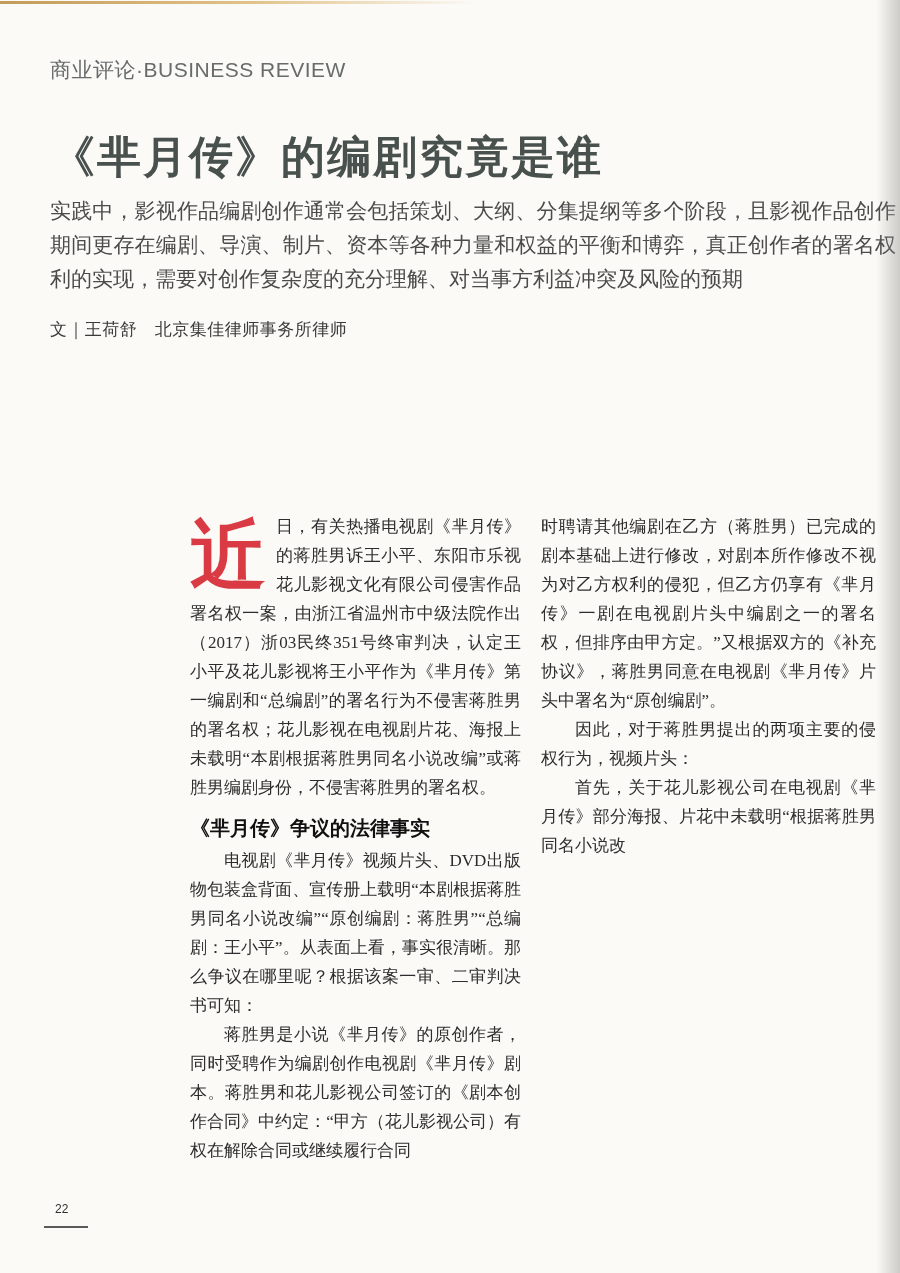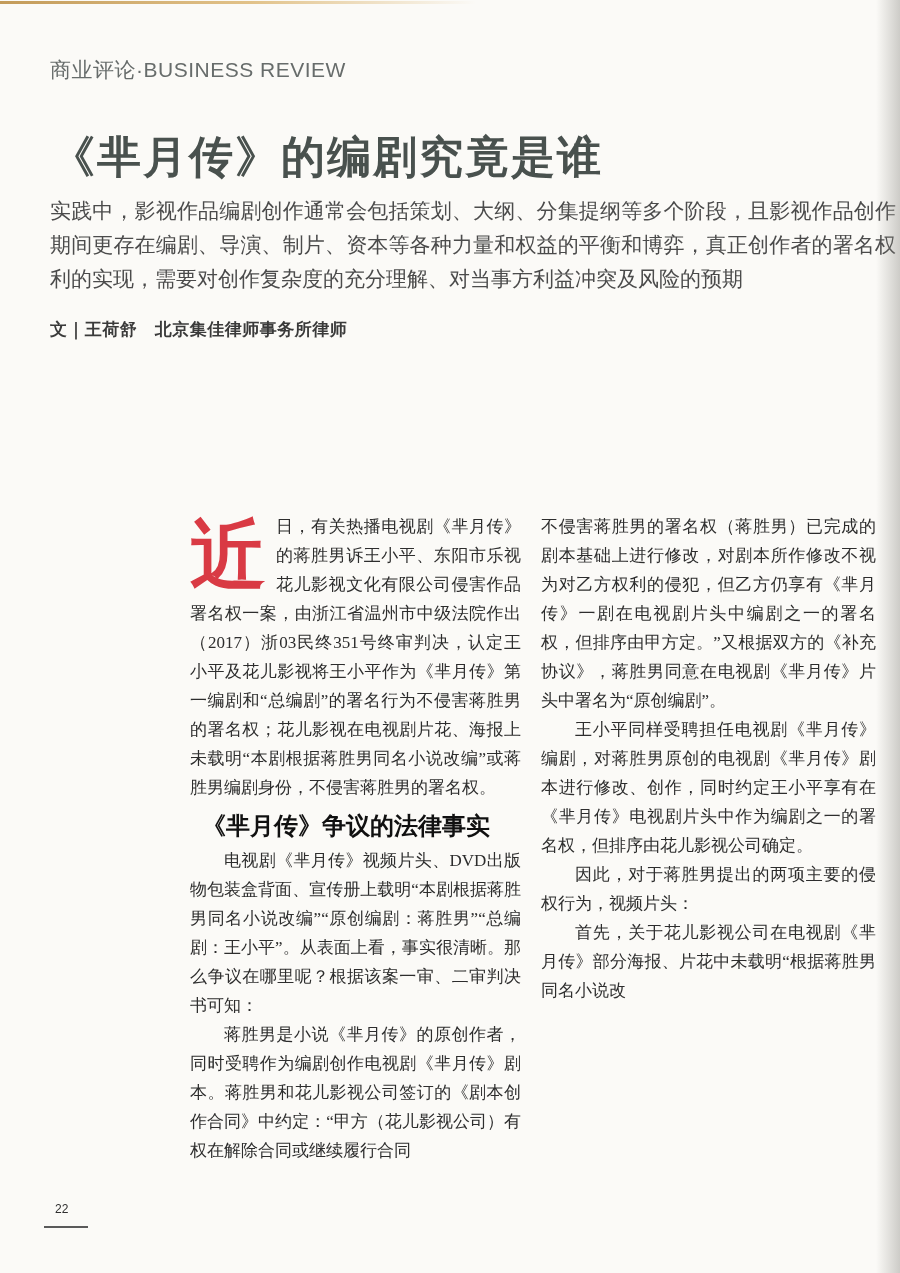--- a/index.html
+++ b/index.html
@@ -35,43 +35,43 @@
   .lede{
     position:absolute;left:50px;top:194px;margin:0;
     width:846px;
     font-family:"Liberation Sans",sans-serif;
     font-size:21px;line-height:34px;color:#4b4b4b;
     text-align:justify;
   }
   .byline{
     position:absolute;left:50px;top:318px;
     font-family:"Liberation Serif",serif;
-    font-size:17px;font-weight:bold;color:#3a3a3a;
+    font-size:17px;font-weight:normal;color:#3a3a3a;
     letter-spacing:.5px;
   }
   .col{
     position:absolute;top:512px;
     font-size:17px;line-height:29px;color:#2d2d2d;
     text-align:justify;
   }
   .col-left{left:190px;width:331px;}
   .col-right{left:541px;width:335px;}
   .body-p{margin:0;}
   .indent{text-indent:2em;}
   .dropcap{
     float:left;
     font-family:"Liberation Sans",sans-serif;
     font-size:76px;line-height:78px;
     padding:4px 10px 0 0;
     font-weight:800;color:#d93a44;
   }
   .section-heading{
-    font-family:Liberation Mono, monospace;
-    font-size:24px;font-weight:800;color:#101010;
-    margin:12px 0 4px 12px;line-height:28px;
+    font-family:Liberation Serif, serif;
+    font-size:20px;font-weight:800;color:#101010;
+    margin:12px 0 4px 0;line-height:28px;
   }
   .page-number{
     position:absolute;left:55px;top:1202px;
     font-family:"Liberation Sans",sans-serif;
     font-size:12px;color:#2f2f2f;
   }
   .page-number-rule{
     position:absolute;left:44px;top:1226px;
     width:44px;height:1.5px;background:#5a5a5a;
   }
@@ -94,22 +94,21 @@
   <div class="col col-left">
     <p class="body-p">
       <span class="dropcap">近</span><span>日，有关热播电视剧《芈月传》的蒋胜男诉王小平、东阳市乐视花儿影视文化有限公司侵害作品署名权一案，由浙江省温州市中级法院作出（2017）浙03民终351号终审判决，认定王小平及花儿影视将王小平作为《芈月传》第一编剧和“总编剧”的署名行为不侵害蒋胜男的署名权；花儿影视在电视剧片花、海报上未载明“本剧根据蒋胜男同名小说改编”或蒋胜男编剧身份，不侵害蒋胜男的署名权。</span>
     </p>
     <h2 class="section-heading">《芈月传》争议的法律事实</h2>
     <p class="body-p indent">电视剧《芈月传》视频片头、DVD出版物包装盒背面、宣传册上载明“本剧根据蒋胜男同名小说改编”“原创编剧：蒋胜男”“总编剧：王小平”。从表面上看，事实很清晰。那么争议在哪里呢？根据该案一审、二审判决书可知：</p>
     <p class="body-p indent">蒋胜男是小说《芈月传》的原创作者，同时受聘作为编剧创作电视剧《芈月传》剧本。蒋胜男和花儿影视公司签订的《剧本创作合同》中约定：“甲方（花儿影视公司）有权在解除合同或继续履行合同</p>
   </div>
 
   <div class="col col-right">
-    <p class="body-p">不侵害蒋胜男的署名权（蒋胜男）已完成的剧本基础上进行修改，对剧本所作修改不视为对乙方权利的侵犯，但乙方仍享有《芈月传》一剧在电视剧片头中编剧之一的署名权，但排序由甲方定。”又根据双方的《补充协议》，蒋胜男同意在电视剧《芈月传》片头中署名为“原创编剧”。</p>
-    <p class="body-p indent">王小平同样受聘担任电视剧《芈月传》编剧，对蒋胜男原创的电视剧《芈月传》剧本进行修改、创作，同时约定王小平享有在《芈月传》电视剧片头中作为编剧之一的署名权，但排序由花儿影视公司确定。</p>
+    <p class="body-p">时聘请其他编剧在乙方（蒋胜男）已完成的剧本基础上进行修改，对剧本所作修改不视为对乙方权利的侵犯，但乙方仍享有《芈月传》一剧在电视剧片头中编剧之一的署名权，但排序由甲方定。”又根据双方的《补充协议》，蒋胜男同意在电视剧《芈月传》片头中署名为“原创编剧”。</p>
     <p class="body-p indent">因此，对于蒋胜男提出的两项主要的侵权行为，视频片头：</p>
     <p class="body-p indent">首先，关于花儿影视公司在电视剧《芈月传》部分海报、片花中未载明“根据蒋胜男同名小说改</p>
   </div>
 
   <div class="page-number">22</div>
   <div class="page-number-rule"></div>
 
   <div class="right-shadow"></div>
 
 </div>

